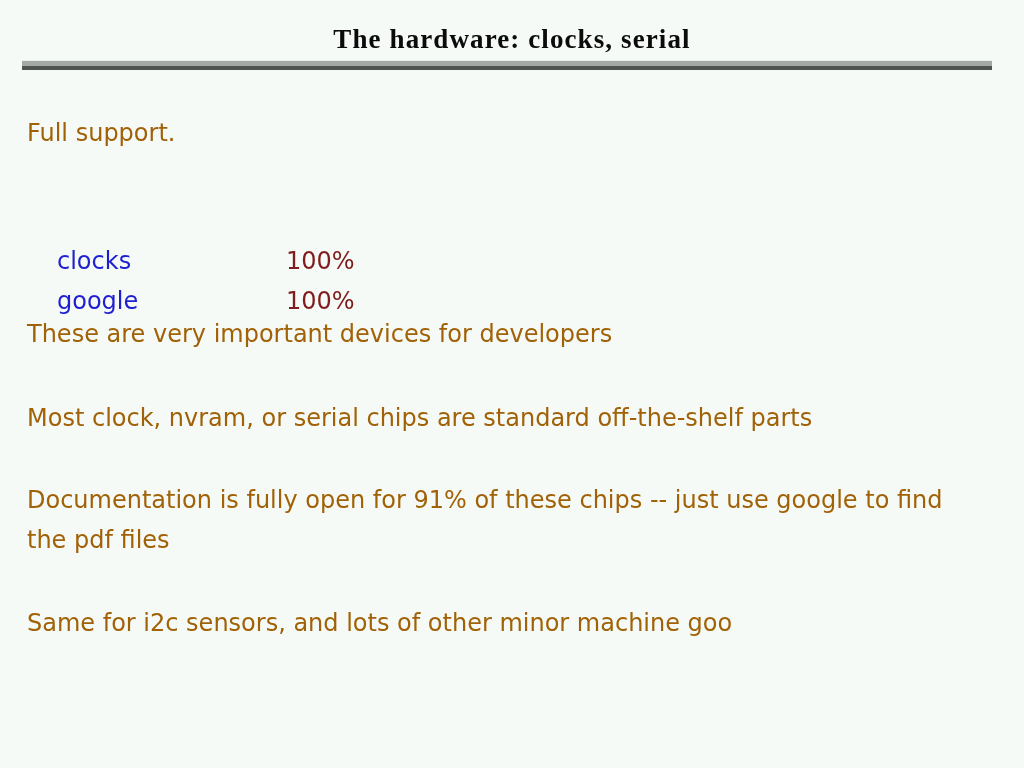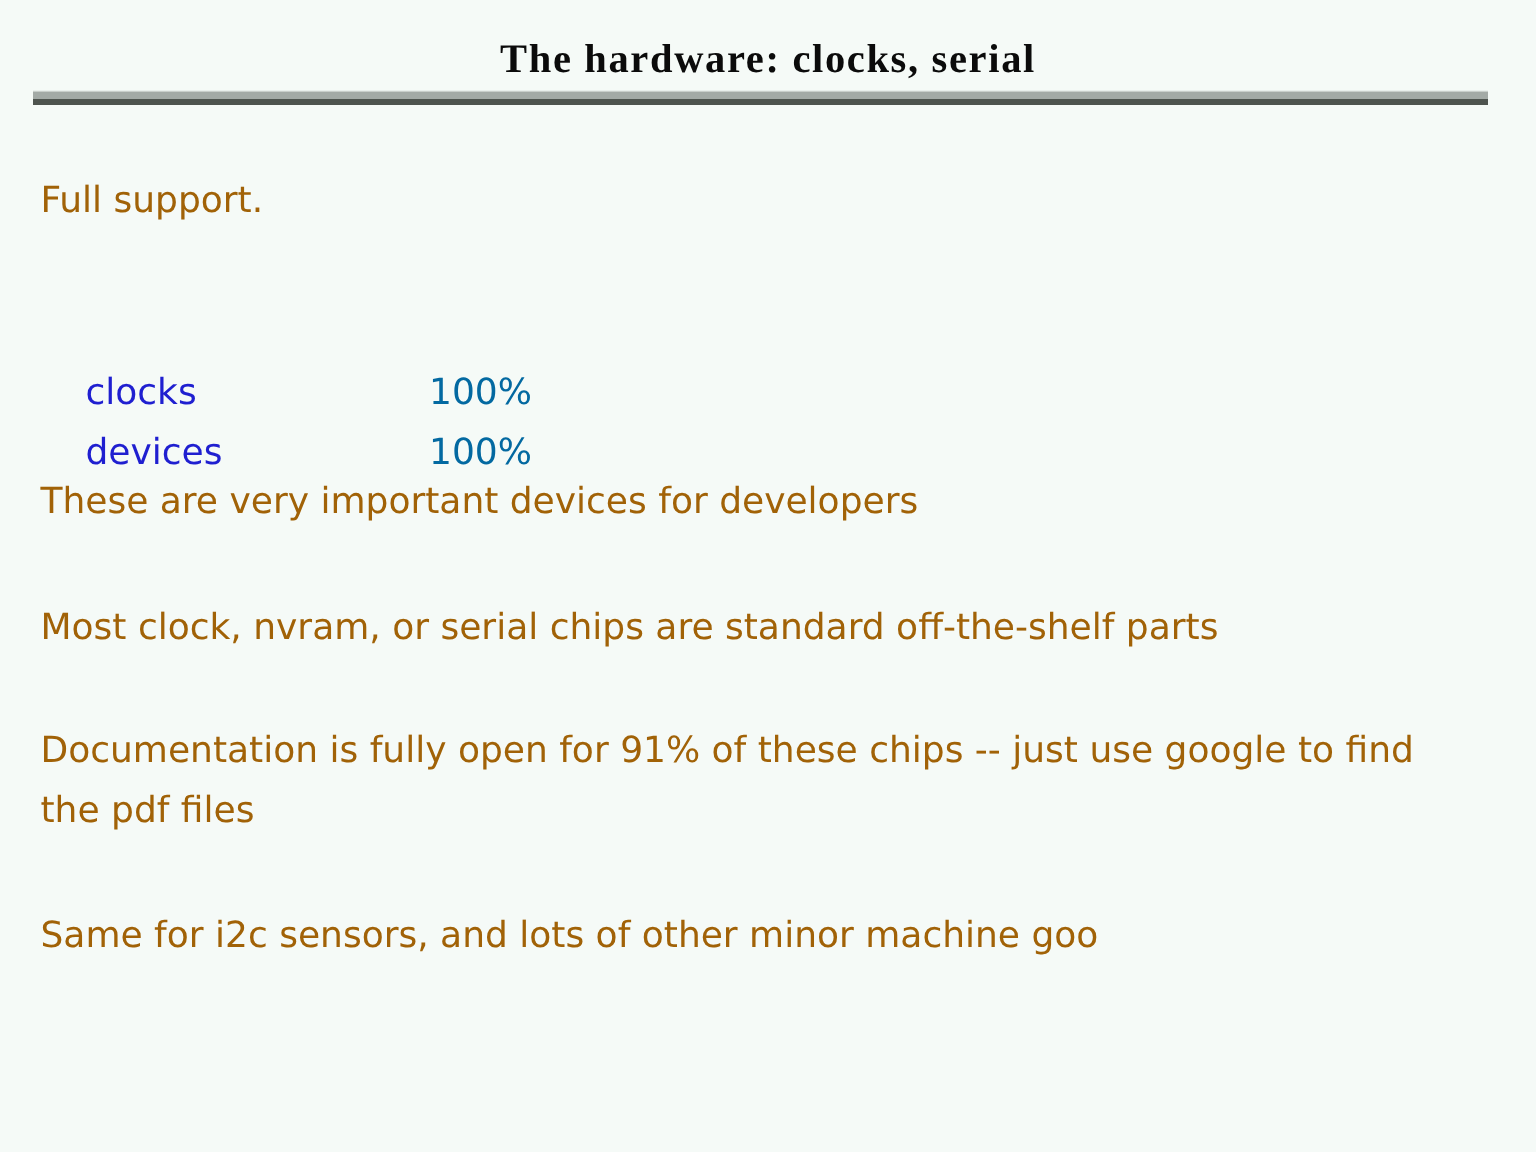--- a/index.html
+++ b/index.html
@@ -98,21 +98,21 @@
     height: 40px;
     line-height: 40px;
     vertical-align: top;
     white-space: nowrap;
   }
   #support-table td.col-name {
     width: 229px;
     color: #1f1fd0;
   }
   #support-table td.col-pct {
-    color: #0369a1;
+    color: #7f1d1d;
   }
 
   
   #para-devices  { left: 27px; top: 314px; }
   #para-chips    { left: 27px; top: 398px; }
   #para-docs     { left: 27px; top: 480px; white-space: normal; width: 920px; }
   #para-sensors  { left: 27px; top: 603px; }
 </style>
 </head>
 <body>
@@ -129,21 +129,21 @@
 
   <div class="body-text" id="lead-line">Full support.</div>
 
   <table id="support-table">
     <tbody>
       <tr>
         <td class="col-name">clocks</td>
         <td class="col-pct">100%</td>
       </tr>
       <tr>
-        <td class="col-name">devices</td>
+        <td class="col-name">google</td>
         <td class="col-pct">100%</td>
       </tr>
     </tbody>
   </table>
 
   <div class="body-text" id="para-devices">These are very important devices for developers</div>
 
   <div class="body-text" id="para-chips">Most clock, nvram, or serial chips are standard off-the-shelf parts</div>
 
   <div class="body-text" id="para-docs">Documentation is fully open for 91% of these chips -- just use google to find the pdf files</div>

